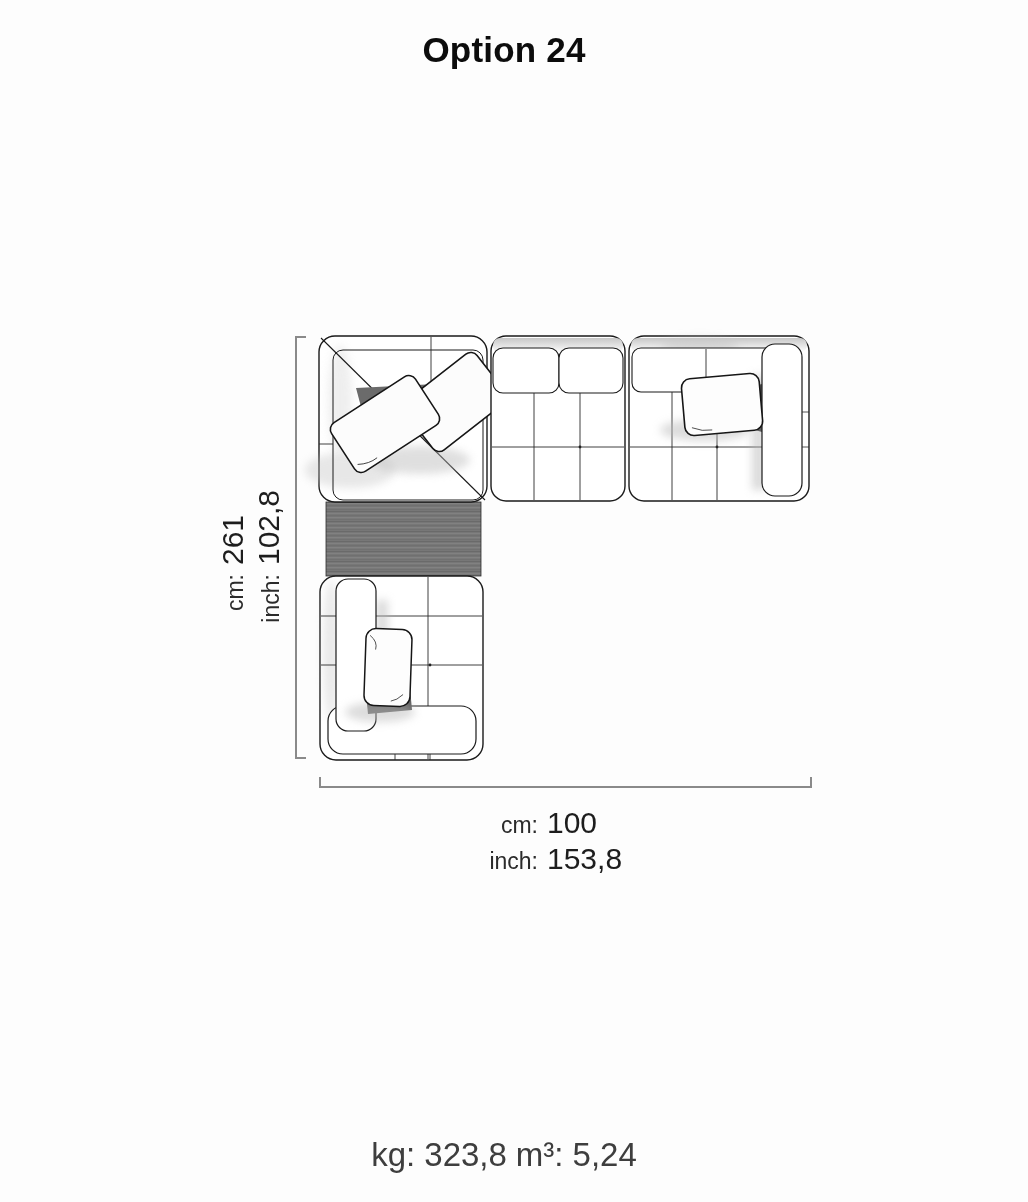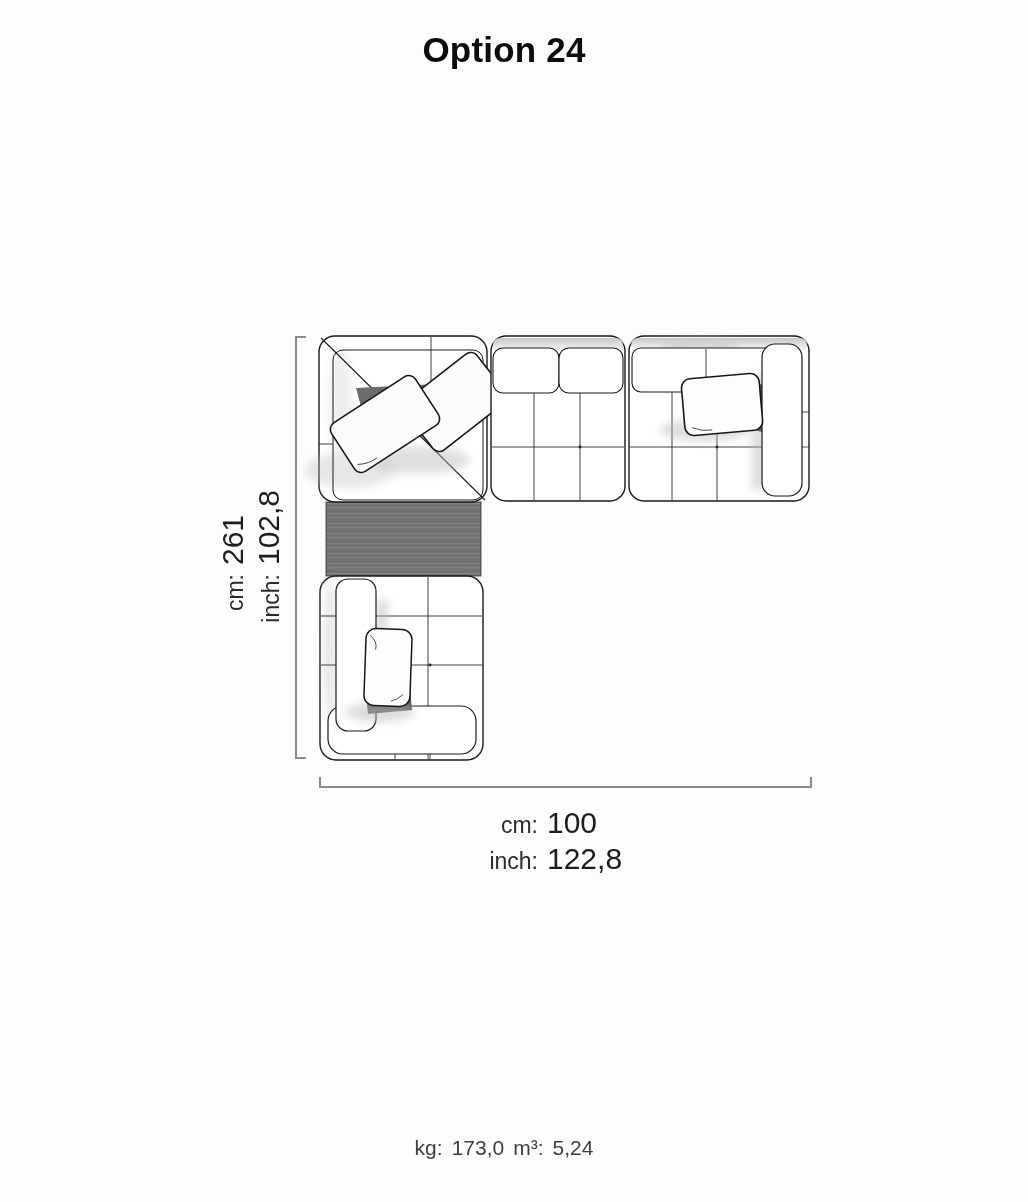--- a/index.html
+++ b/index.html
@@ -68,21 +68,21 @@
     top: 806px;
   }
   .footer-stats {
     position: absolute;
     top: 1136px;
     left: 50%;
     transform: translateX(-50%);
     display: flex;
     align-items: center;
     gap: 9px;
-    font-size: 21px;
+    font-size: 33px;
     font-weight: 400;
     color: #3e3e3e;
     white-space: nowrap;
   }
 </style>
 </head>
 <body>
 
 <div class="page">
 
@@ -200,24 +200,24 @@
     </div>
   </div>
 
   <div class="dim-block dim-horizontal">
     <div class="dim-row">
       <span class="dim-unit">cm:</span>
       <span class="dim-value">100</span>
     </div>
     <div class="dim-row">
       <span class="dim-unit">inch:</span>
-      <span class="dim-value">122,8</span>
+      <span class="dim-value">153,8</span>
     </div>
   </div>
 
   <div class="footer-stats">
     <span>kg:</span>
-    <span>173,0</span>
+    <span>323,8</span>
     <span>m³:</span>
     <span>5,24</span>
   </div>
 
 </div>
 
 </body></html>

